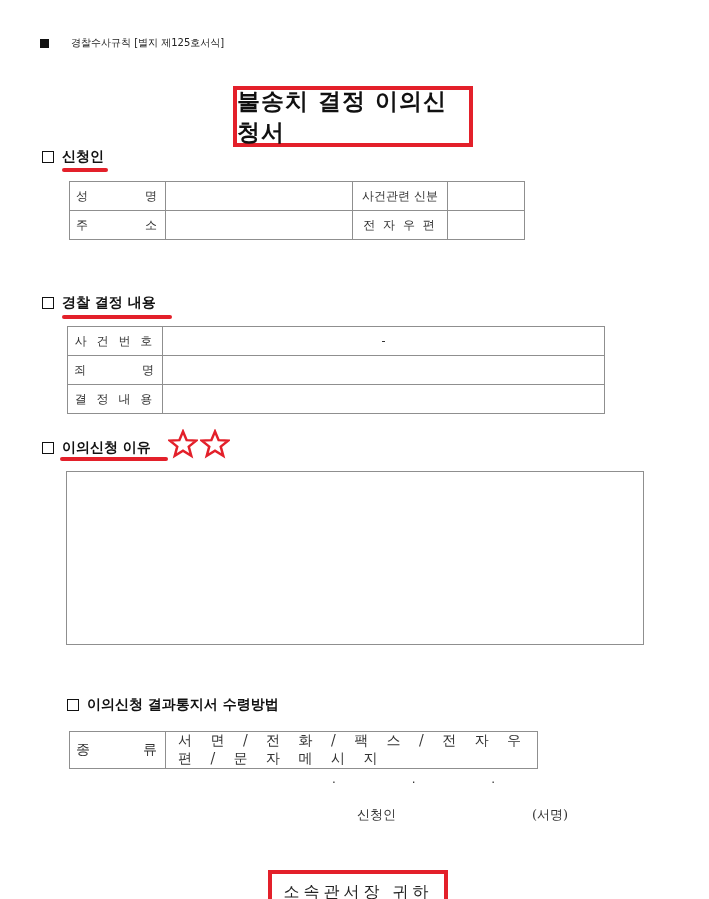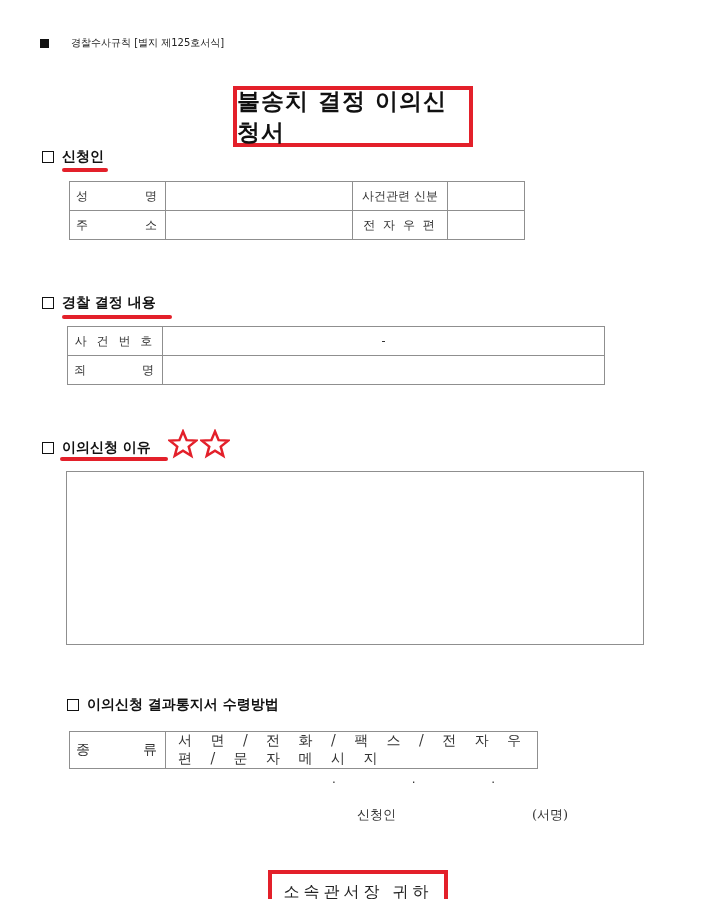--- a/index.html
+++ b/index.html
@@ -90,20 +90,24 @@
     </colgroup>
   <tbody>
       <tr>
     <td class="lbl" style="letter-spacing:3px;">사 건 번 호</td>
     <td class="center">-</td>
   </tr>
   <tr>
     <td class="lbl lbl-spread">죄 명</td>
     <td></td>
   </tr>
+  <tr>
+    <td class="lbl" style="letter-spacing:3px;">결 정 내 용</td>
+    <td></td>
+  </tr>
 </tbody>
   </table>
 
 <div class="sec-heading" style="left:42px; top:439px;">
   <span class="sq-empty"></span>
   <span>이의신청 이유</span>
 </div>
 <div class="red-underline" style="left:60px; top:457px; width:108px;"></div>
 <div class="stars">
   <svg width="30" height="30" viewBox="0 0 24 24">

